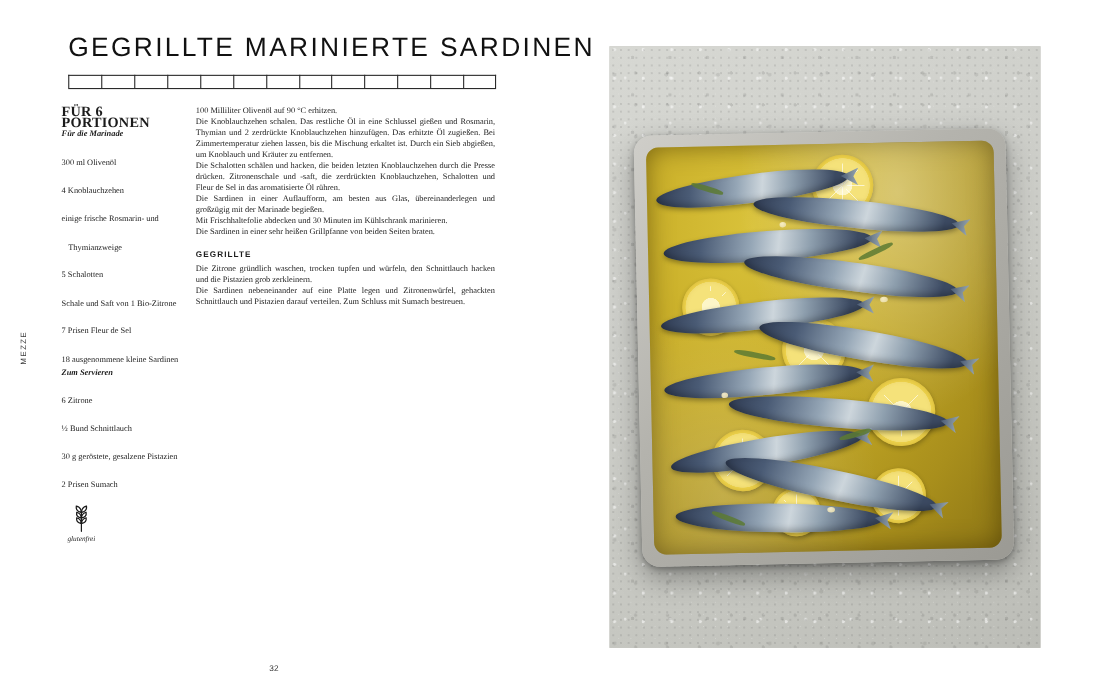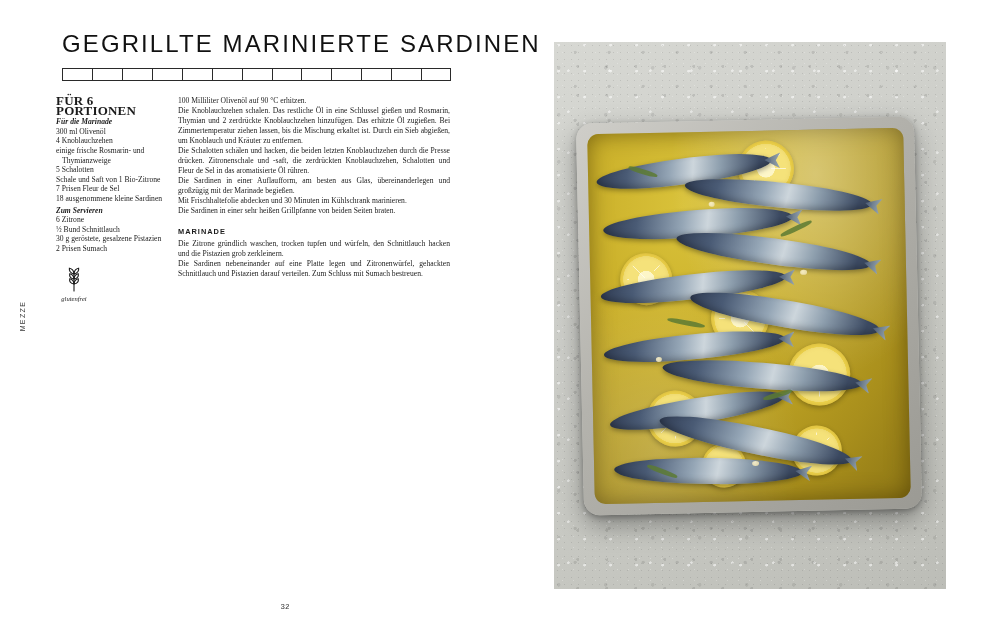--- a/index.html
+++ b/index.html
@@ -109,20 +109,21 @@
     font-size: 13px;
     letter-spacing: 0.2px;
   }
   .col-ingredients .sub {
     font-weight: bold;
     margin-top: 2px;
     font-style: italic;
   }
   .col-ingredients .li {
     white-space: pre-line;
+    margin-top: 16px;
   }
   .col-ingredients .indent {
     padding-left: 6px;
   }
 
   .badge {
     margin-top: 12px;
     width: 36px;
     text-align: center;
   }
@@ -152,24 +153,23 @@
   }
   .col-method h3.spaced { margin-top: 11px; }
   .col-method p {
     margin: 0;
     text-align: justify;
   }
 
   .folio {
     position: absolute;
     top: 603px;
-    font-family: Liberation Mono, monospace;
+    font-family: Liberation Sans, sans-serif;
     font-size: 7.5px;
     color: #333;
-    margin-left: 36px;
   }
   .folio.left { left: 249px; transform: translateX(-50%); }
 
   
   .photo {
     position: absolute;
     left: 554px;
     top: 42px;
     width: 392px;
     height: 547px;
@@ -358,21 +358,21 @@
 
     <div class="col-method">
       <p style="white-space:pre-line">100 Milliliter Olivenöl auf 90 °C erhitzen.
 Die Knoblauchzehen schalen. Das restliche Öl in eine Schlussel gießen und Rosmarin, Thymian und 2 zerdrückte Knoblauchzehen hinzufügen. Das erhitzte Öl zugießen. Bei Zimmertemperatur ziehen lassen, bis die Mischung erkaltet ist. Durch ein Sieb abgießen, um Knoblauch und Kräuter zu entfernen.
 Die Schalotten schälen und hacken, die beiden letzten Knoblauchzehen durch die Presse drücken. Zitronenschale und -saft, die zerdrückten Knoblauchzehen, Schalotten und Fleur de Sel in das aromatisierte Öl rühren.
 Die Sardinen in einer Auflaufform, am besten aus Glas, übereinanderlegen und großzügig mit der Marinade begießen.
 Mit Frischhaltefolie abdecken und 30 Minuten im Kühlschrank marinieren.</p>
 
       <p style="white-space:pre-line">Die Sardinen in einer sehr heißen Grillpfanne von beiden Seiten braten.</p>
 
-      <h3 class="spaced">MARINADE</h3>
+      <h3 class="spaced">GEGRILLTE</h3>
       <p style="white-space:pre-line">Die Zitrone gründlich waschen, trocken tupfen und würfeln, den Schnittlauch hacken und die Pistazien grob zerkleinern.
 Die Sardinen nebeneinander auf eine Platte legen und Zitronenwürfel, gehackten Schnittlauch und Pistazien darauf verteilen. Zum Schluss mit Sumach bestreuen.</p>
     </div>
 
     <div class="folio left">32</div>
   </div>
 
   <div class="page-right">
     
     

